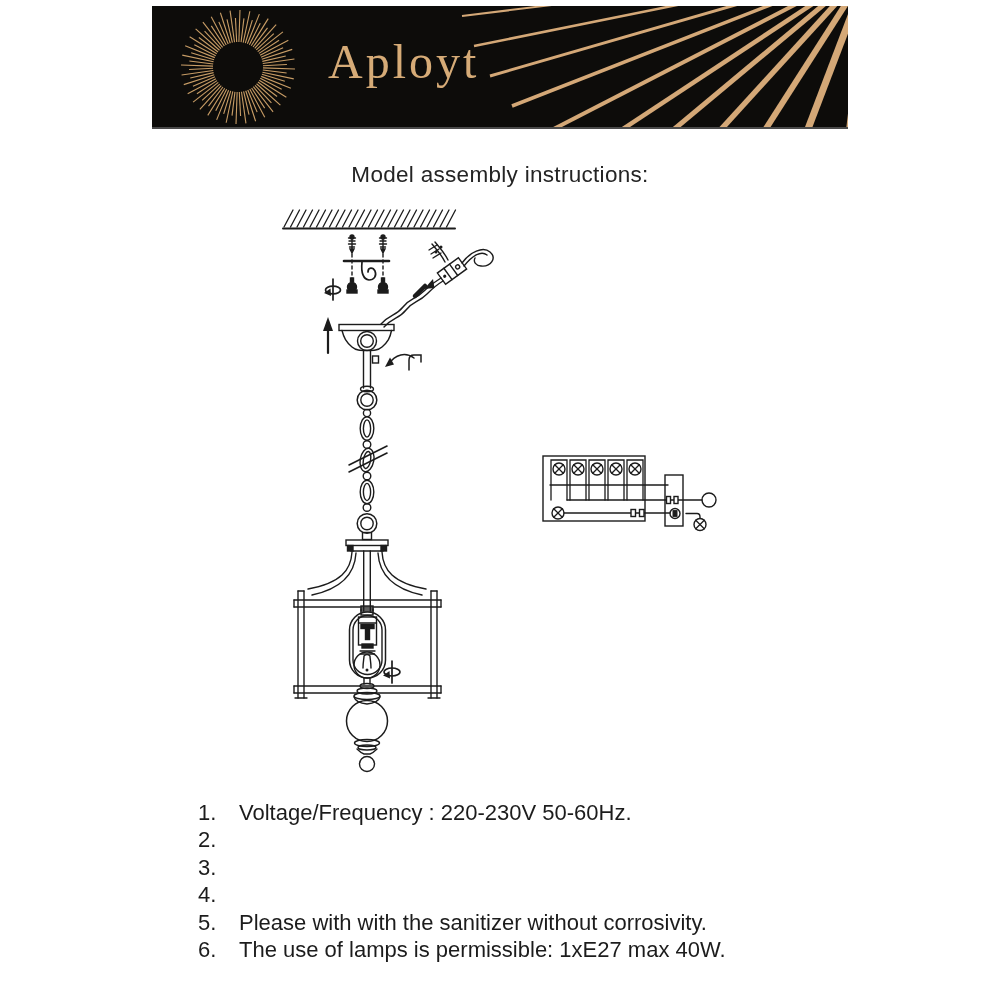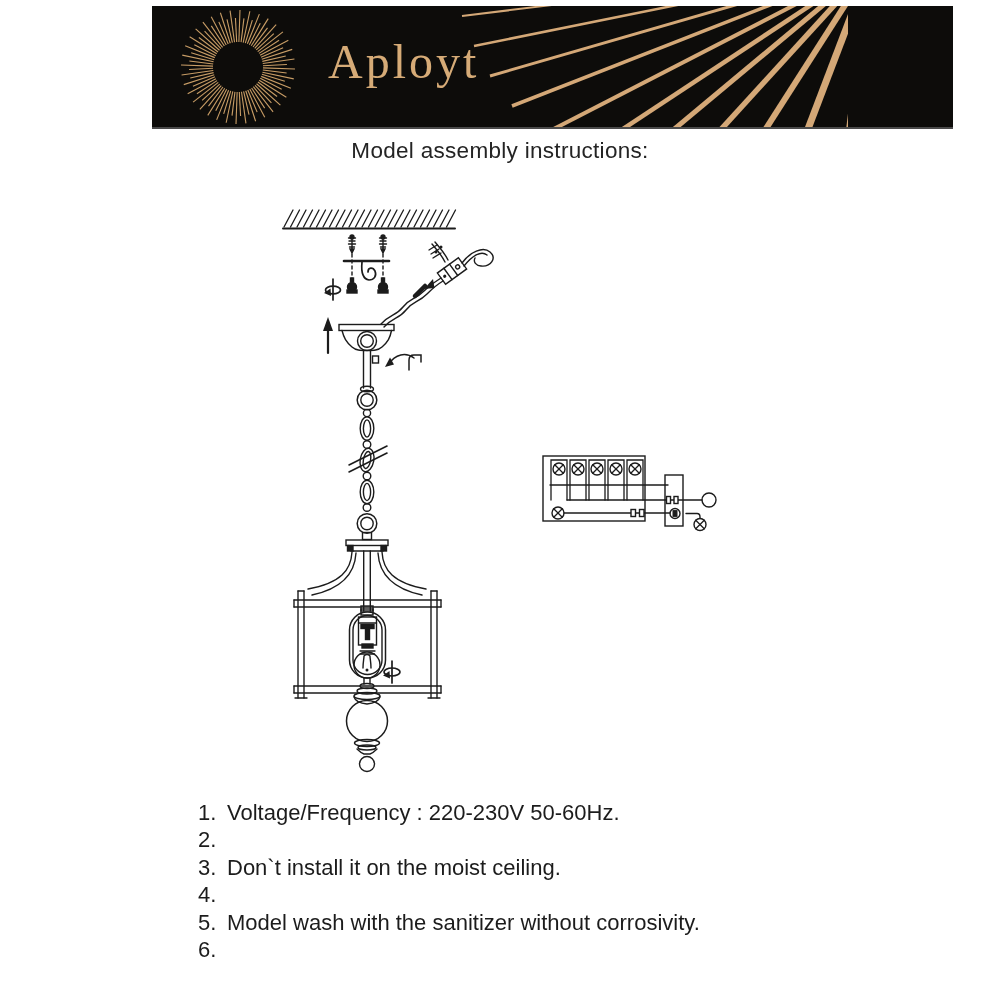--- a/index.html
+++ b/index.html
@@ -1,31 +1,31 @@
 <!DOCTYPE html>
 <html><head>
 <meta charset="utf-8">
 <style>
   html,body{margin:0;padding:0;background:#ffffff;}
   body{width:1000px;height:1000px;position:relative;overflow:hidden;
        font-family:"Liberation Sans",sans-serif;}
-  .banner{position:absolute;left:152px;top:6px;width:801px;height:121px;
+  .banner{position:absolute;left:152px;top:6px;width:696px;height:121px;
           background:#0d0c0a;overflow:hidden;border-bottom:2px solid #4a4a4a;}
   .banner svg{position:absolute;left:0;top:0;}
   .brand{position:absolute;left:176px;top:28px;
          font-family:"Liberation Serif",serif;font-size:48px;font-weight:400;
          color:#d6ab77;letter-spacing:3px;}
   .title-block{position:absolute;left:0;top:137px;width:1000px;text-align:center;
                color:#242424;}
-  .title-line{font-size:22.5px;line-height:28px;letter-spacing:.3px;}
+  .title-line{font-size:22.5px;line-height:28px;letter-spacing:.3px;margin-top:24px;}
   .drawing{position:absolute;left:0;top:0;pointer-events:none;}
   .instructions{position:absolute;left:198px;top:799px;width:680px;color:#1c1c1c;}
   .row{display:flex;font-size:22px;line-height:27.4px;}
   .row .num{flex:0 0 27px;}
-  .row .txt{margin-left:2px;}
+  .row .txt{margin-left:14px;}
 </style>
 </head>
 <body>
 
 <div class="banner">
   <svg width="696" height="121" viewBox="0 0 696 121">
     <g id="sunburst">
         <line x1="110.98477067547739" y1="61.872487417562525" x2="142.96527714008846" y2="62.989271312042554" stroke="#c89d66" stroke-width="1.1"></line>
         <line x1="110.81365379103305" y1="64.04673358512869" x2="134.63476143042476" y2="66.97159782685223" stroke="#c89d66" stroke-width="1.1"></line>
         <line x1="110.45369001834514" y1="66.19779227044398" x2="141.7544132418269" y2="72.85096637661228" stroke="#c89d66" stroke-width="1.1"></line>
@@ -380,25 +380,25 @@
 <div class="instructions">
   <div class="row">
     <span class="num">1.</span>
     <span class="txt">Voltage/Frequency : 220-230V 50-60Hz.</span>
   </div>
   <div class="row">
     <span class="num">2.</span>
   </div>
   <div class="row">
     <span class="num">3.</span>
-    <span class="txt">Don`t install it on the moist ceiling.</span>
   </div>
   <div class="row">
     <span class="num">4.</span>
   </div>
   <div class="row">
     <span class="num">5.</span>
-    <span class="txt">Model wash with the sanitizer without corrosivity.</span>
+    <span class="txt">Please with with the sanitizer without corrosivity.</span>
   </div>
   <div class="row">
     <span class="num">6.</span>
+    <span class="txt">The use of lamps is permissible: 1xE27 max 40W.</span>
   </div>
 </div>
 
 </body></html>

